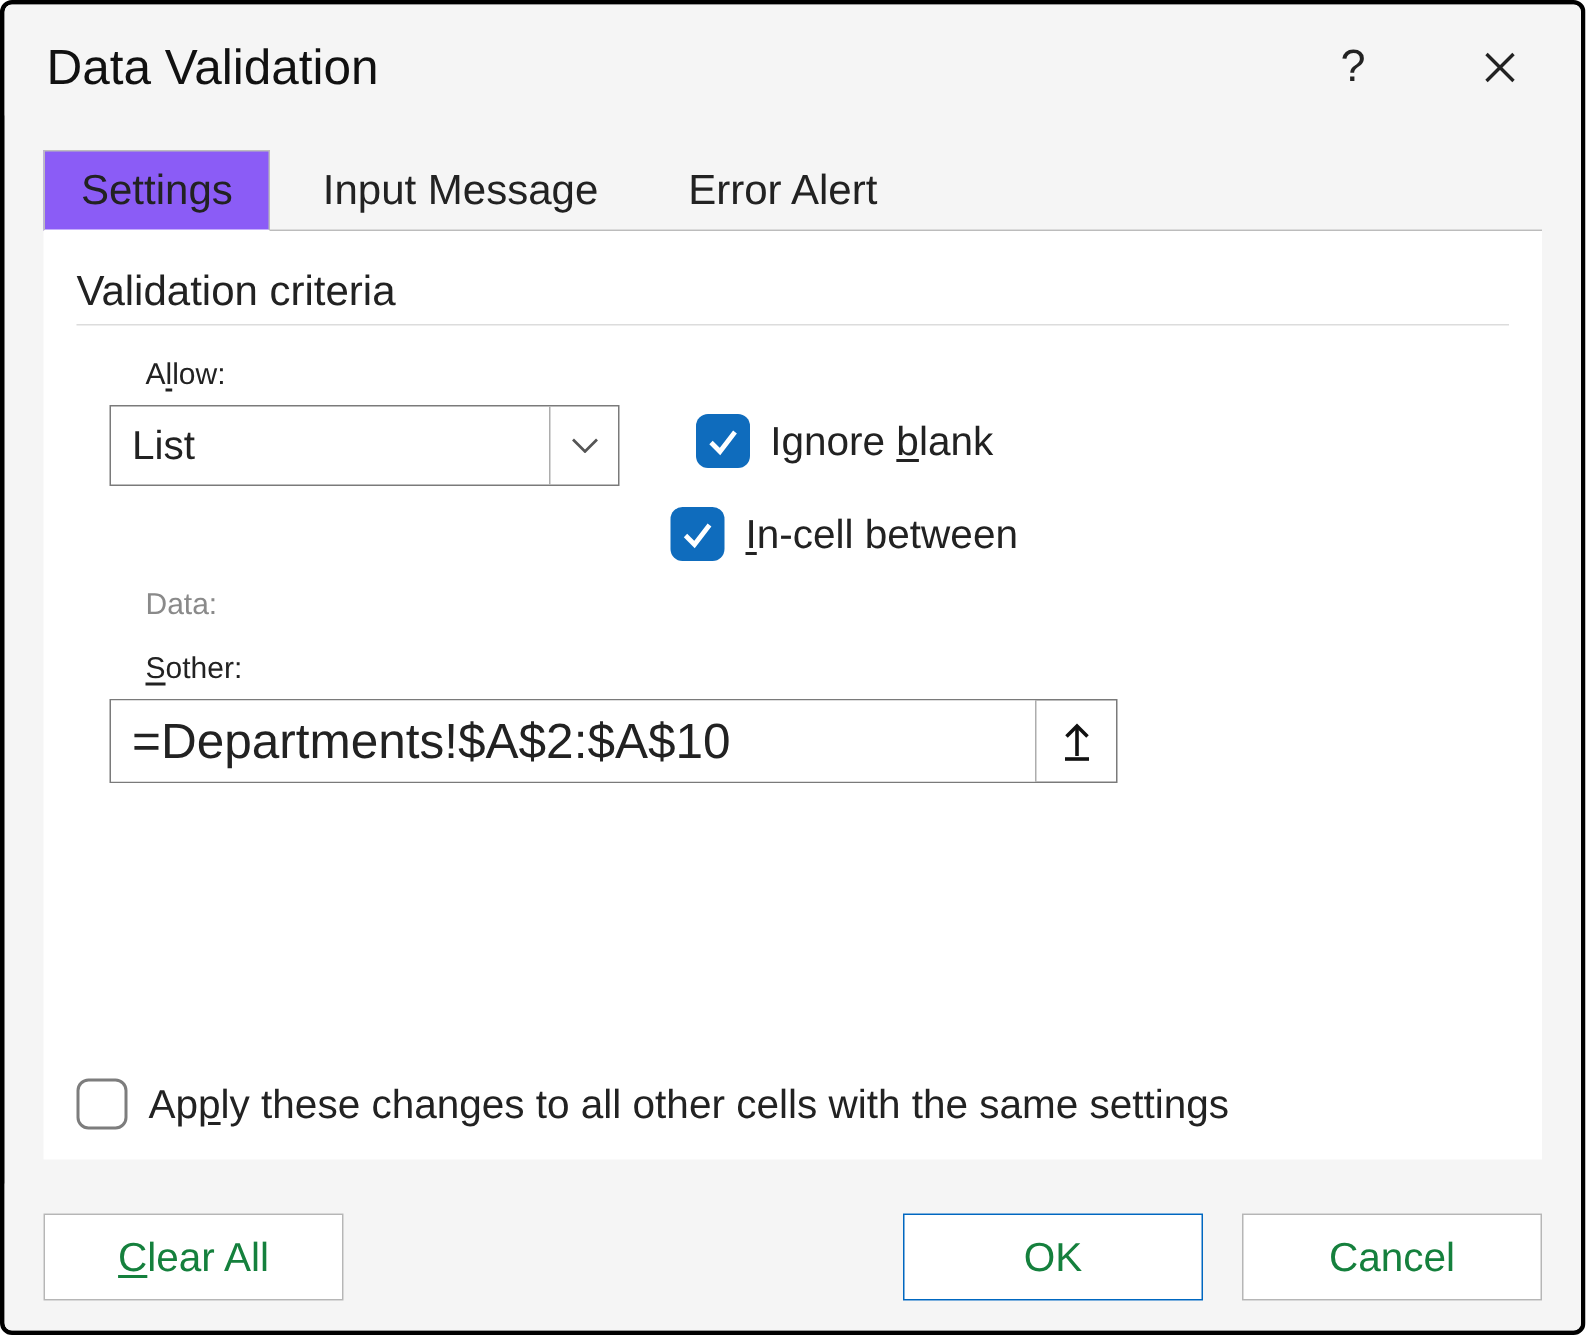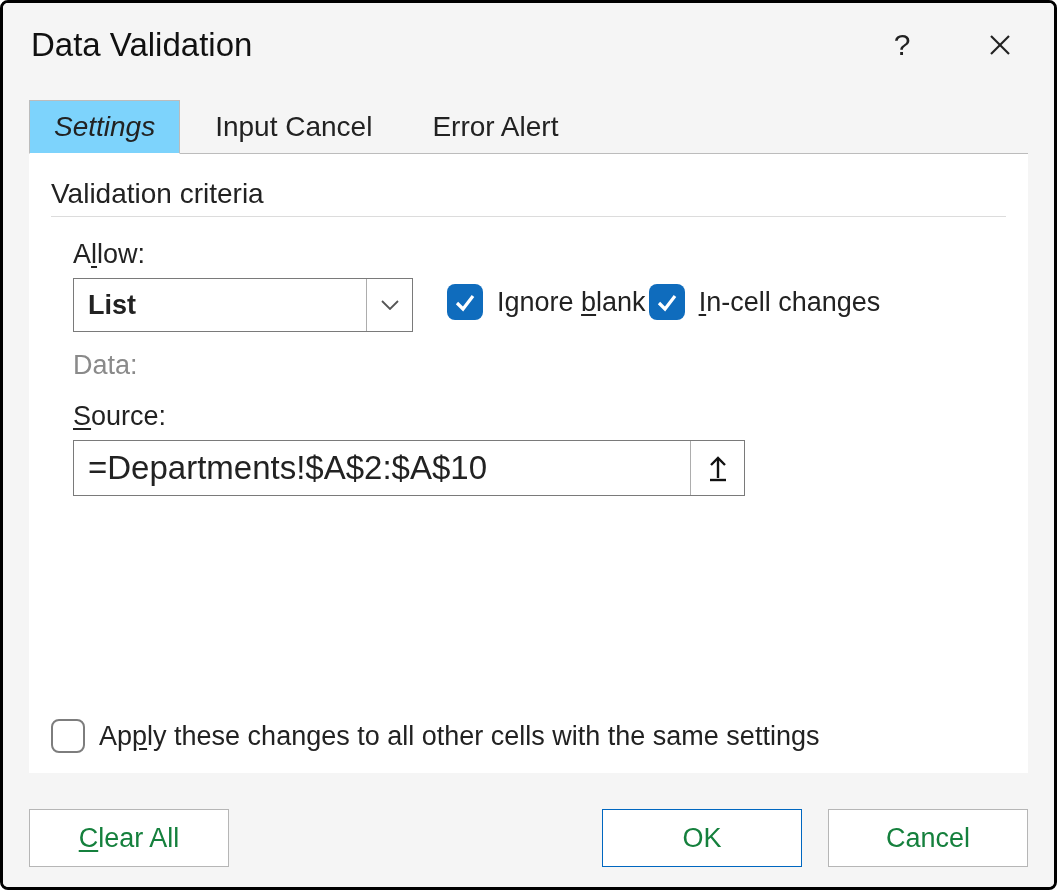--- a/index.html
+++ b/index.html
@@ -51,24 +51,23 @@
     padding: 10px 24px 10px 24px;
     font-size: 28px;
     color: #222;
     border: 1px solid transparent;
     cursor: pointer;
     margin-right: 10px;
     position: relative;
     z-index: 2;
   }
   .tab.active {
-    background: #7dd3fc;
+    background: #8b5cf6;
     border: 1px solid #bcbcbc;
     border-bottom: 1px solid #fff;
-    font-style: italic;
   }
 
   
   .panel {
     background: #fff;
     border-top: 1px solid #bcbcbc;
     margin: -1px 26px 0 26px;
     height: 620px;
     padding: 24px 22px 10px 22px;
     position: relative;
@@ -82,41 +81,41 @@
   .hr {
     border: none;
     border-top: 1px solid #dcdcdc;
     margin: 6px 0 22px 0;
   }
 
   .form-area {
     padding-left: 22px;
   }
   .field-label {
-    font-size: 27px;
+    font-size: 20px;
     color: #222;
     margin-bottom: 8px;
+    margin-left: 24px;
   }
   .field-label.disabled { color: #8a8a8a; }
   .u { text-decoration: underline; text-underline-offset: 3px; }
 
   .row-allow {
     display: flex;
     align-items: flex-start;
     gap: 34px;
   }
 
   .combo {
     width: 340px; height: 54px;
     border: 1px solid #7a7a7a;
     background: #fff;
     display: flex;
     align-items: center;
     cursor: pointer;
-    font-weight: bold;
   }
   .combo-text {
     flex: 1;
     font-size: 27px;
     padding: 0 14px;
     color: #222;
   }
   .combo-btn {
     width: 46px; height: 100%;
     border-left: 1px solid #adadad;
@@ -126,22 +125,22 @@
     background: #efefef;
     border: 1px solid #c9c9c9;
     cursor: default;
   }
   .combo.disabled .combo-text { color: #8a8a8a; }
   .combo.disabled .combo-btn { border-left: 1px solid #c9c9c9; }
   .chev { width: 18px; height: 10px; stroke: #555; stroke-width: 1.8; fill: none; }
 
   .check-col {
     display: flex;
-    flex-direction: row;
-    gap: 3px;
+    flex-direction: column;
+    gap: 26px;
     padding-top: 6px;
     align-items: center;
   }
   .check-row {
     display: flex;
     align-items: center;
     gap: 14px;
     cursor: pointer;
   }
   .chkbox {
@@ -236,21 +235,21 @@
     <div class="tb-btn">
       <svg class="close-svg" viewBox="0 0 24 24">
           <line x1="3" y1="3" x2="21" y2="21"></line>
           <line x1="21" y1="3" x2="3" y2="21"></line>
         </svg>
     </div>
   </div>
 
   <div class="tabs">
     <div class="tab active">Settings</div>
-    <div class="tab">Input Cancel</div>
+    <div class="tab">Input Message</div>
     <div class="tab">Error Alert</div>
   </div>
 
   <div class="panel">
     <div class="section-title">Validation criteria</div>
     <hr class="hr">
 
     <div class="form-area">
 
       <div class="field-label">
@@ -278,31 +277,31 @@
               <span>Ignore </span><span class="u">b</span><span>lank</span>
             </div>
           </div>
           <div class="check-row">
             <div class="chkbox">
               <svg viewBox="0 0 22 22">
                   <polyline points="3,12 9,18 19,5"></polyline>
                 </svg>
             </div>
             <div class="chk-label">
-              <span class="u">I</span><span>n-cell changes</span>
+              <span class="u">I</span><span>n-cell between</span>
             </div>
           </div>
         </div>
       </div>
 
       <div class="field-label disabled" style="margin-top:18px">Data:</div>
 
       <div class="source-row">
         <div class="field-label">
-          <span class="u">S</span><span>ource:</span>
+          <span class="u">S</span><span>other:</span>
         </div>
         <div class="source-box">
           <input class="source-input" type="text" value="=Departments!$A$2:$A$10" style="">
           <div class="range-btn">
             <svg viewBox="0 0 24 28">
               <line x1="12" y1="24" x2="12" y2="4"></line>
               <polyline points="5,11 12,4 19,11"></polyline>
               <line x1="4" y1="26" x2="20" y2="26"></line>
             </svg>
           </div>

